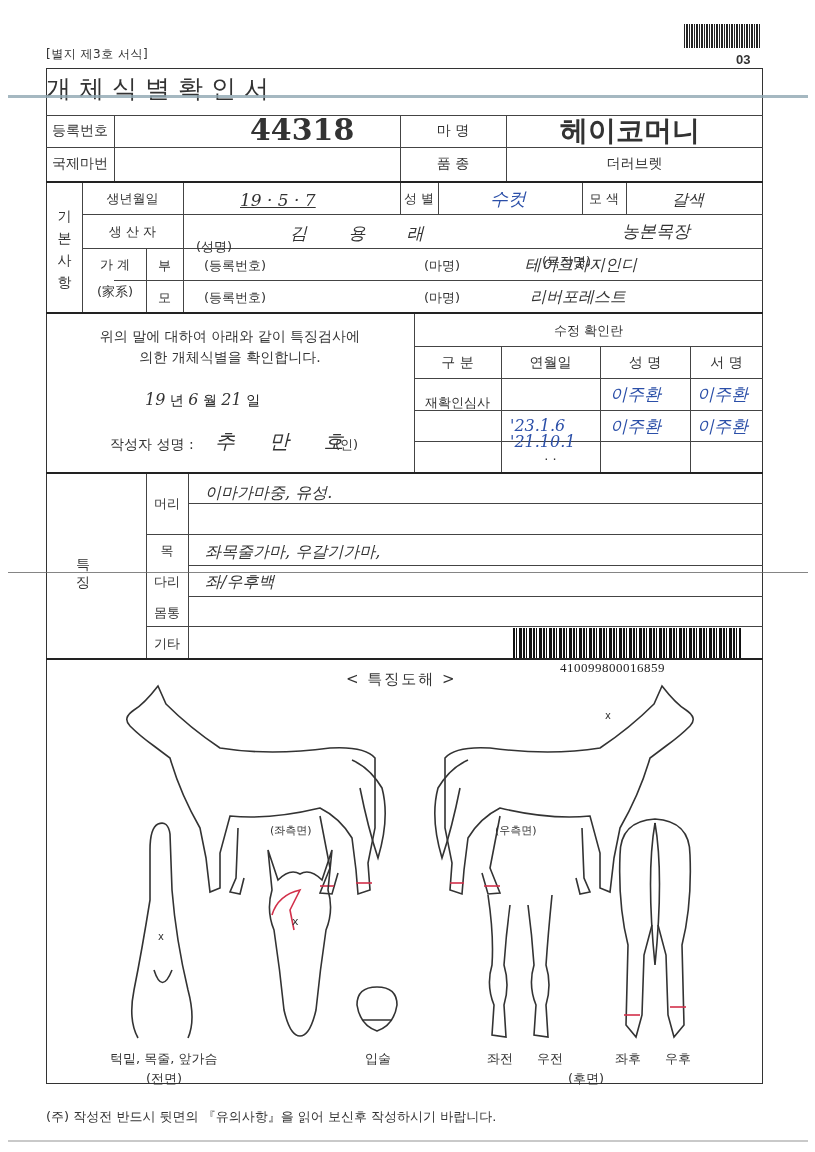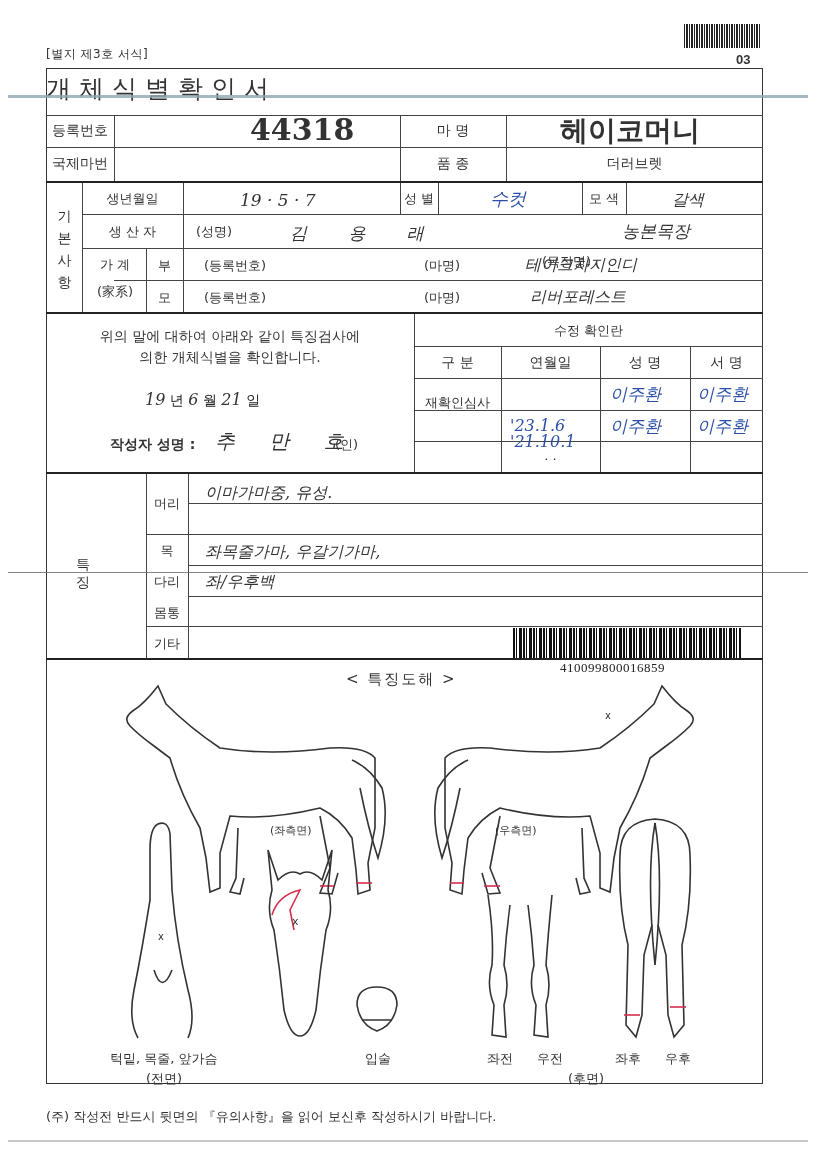--- a/index.html
+++ b/index.html
@@ -59,28 +59,28 @@
 <div class="vl" style="left:82px;top:183px;height:129px;"></div>
 <div class="vl" style="left:183px;top:183px;height:129px;"></div>
 <div class="vl" style="left:146px;top:248px;height:64px;"></div>
 <div class="vl" style="left:400px;top:183px;height:31px;"></div>
 <div class="vl" style="left:438px;top:183px;height:31px;"></div>
 <div class="vl" style="left:582px;top:183px;height:31px;"></div>
 <div class="vl" style="left:626px;top:183px;height:31px;"></div>
 
 <div class="vtxt" style="left:56px;top:200px;">기본사항</div>
 <div class="lbl sm" style="left:82px;top:190px;width:101px;">생년월일</div>
-<div class="hand" style="left:240px;top:190px;font-size:17px;">19 · 5 · 7</div>
+<div class="hand" style="left:240px;top:190px;font-size:17px;text-decoration:underline;">19 · 5 · 7</div>
 <div class="lbl sm" style="left:400px;top:190px;width:38px;">성 별</div>
 <div class="hand blue" style="left:490px;top:187px;font-size:18px;">수컷</div>
 <div class="lbl sm" style="left:582px;top:190px;width:44px;">모 색</div>
 <div class="hand" style="left:672px;top:190px;font-size:16px;">갈색</div>
 
 <div class="lbl sm" style="left:82px;top:223px;width:101px;">생 산 자</div>
-<div class="lbl sm" style="left:196px;top:223px;text-align:center;">(성명)</div>
+<div class="lbl sm" style="left:196px;top:238px;text-align:center;">(성명)</div>
 <div class="hand" style="left:290px;top:222px;font-size:17px;letter-spacing:18px;">김 용 래</div>
 <div class="lbl sm" style="left:542px;top:223px;margin-top:30px;">(목장명)</div>
 <div class="hand" style="left:622px;top:220px;font-size:17px;">농본목장</div>
 
 <div class="lbl sm" style="left:84px;top:256px;width:62px;">가 계</div>
 <div class="lbl sm" style="left:84px;top:283px;width:62px;">(家系)</div>
 <div class="lbl sm" style="left:146px;top:257px;width:37px;">부</div>
 <div class="lbl sm" style="left:204px;top:257px;">(등록번호)</div>
 <div class="lbl sm" style="left:424px;top:257px;">(마명)</div>
 <div class="hand" style="left:525px;top:255px;font-size:16px;">테이크차지인디</div>
@@ -95,21 +95,21 @@
 <div class="lbl" style="left:46px;top:328px;width:368px;">위의 말에 대하여 아래와 같이 특징검사에</div>
 <div class="lbl" style="left:46px;top:349px;width:368px;">의한 개체식별을 확인합니다.</div>
 <div class="abs" style="left:145px;top:390px;font-size:14px;">
   <span class="hand" style="position:static;font-size:16px;">19</span>
   <span>년</span>
   <span class="hand" style="position:static;font-size:16px;">6</span>
   <span>월</span>
   <span class="hand" style="position:static;font-size:16px;">21</span>
   <span>일</span>
 </div>
-<div class="lbl" style="left:110px;top:436px;font-weight:bold;">작성자 성명 :</div>
+<div class="lbl" style="left:110px;top:436px;">작성자 성명 :</div>
 <div class="hand" style="left:215px;top:428px;font-size:20px;letter-spacing:14px;">추 만 호</div>
 <div class="lbl sm" style="left:335px;top:436px;">(인)</div>
 
 <div class="lbl sm" style="left:414px;top:322px;width:349px;">수정 확인란</div>
 <div class="hl" style="left:414px;top:346px;width:349px;"></div>
 <div class="hl" style="left:414px;top:378px;width:349px;"></div>
 <div class="hl" style="left:414px;top:410px;width:349px;"></div>
 <div class="hl" style="left:414px;top:441px;width:349px;"></div>
 <div class="vl" style="left:501px;top:346px;height:126px;"></div>
 <div class="vl" style="left:600px;top:346px;height:126px;"></div>

